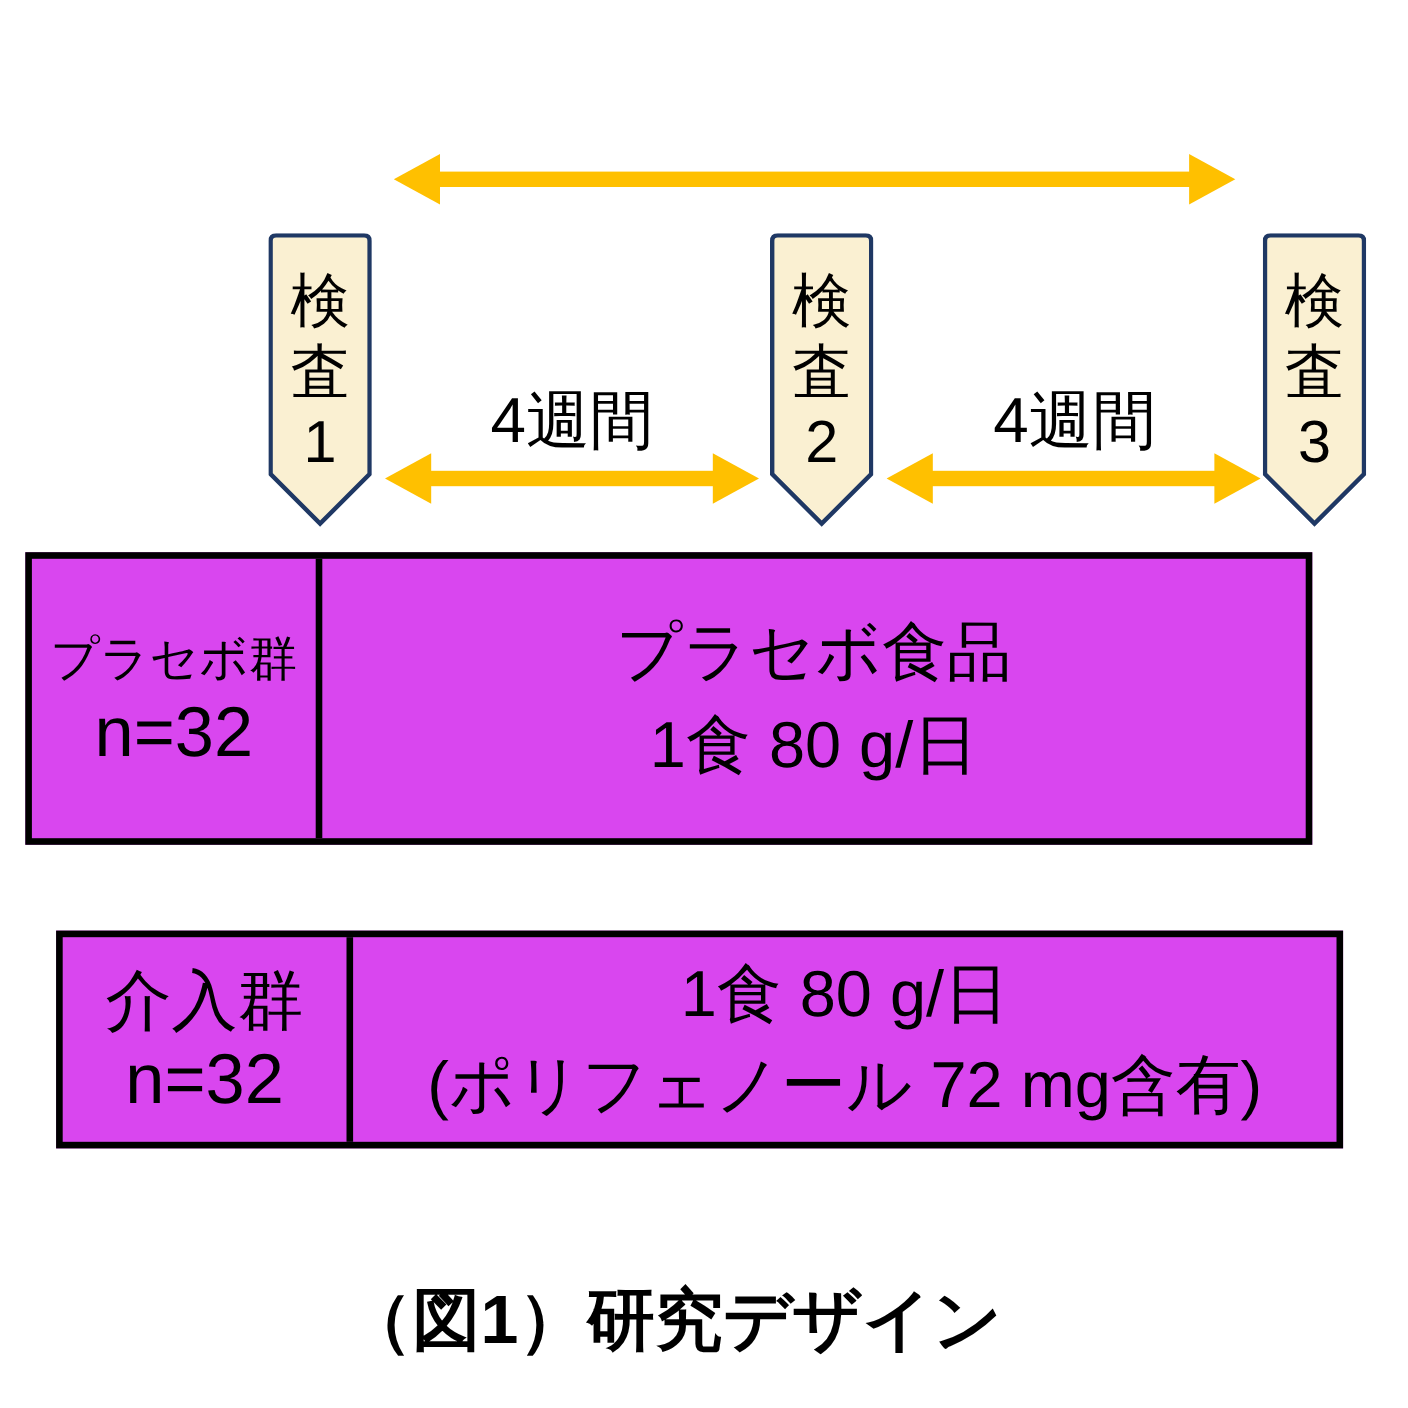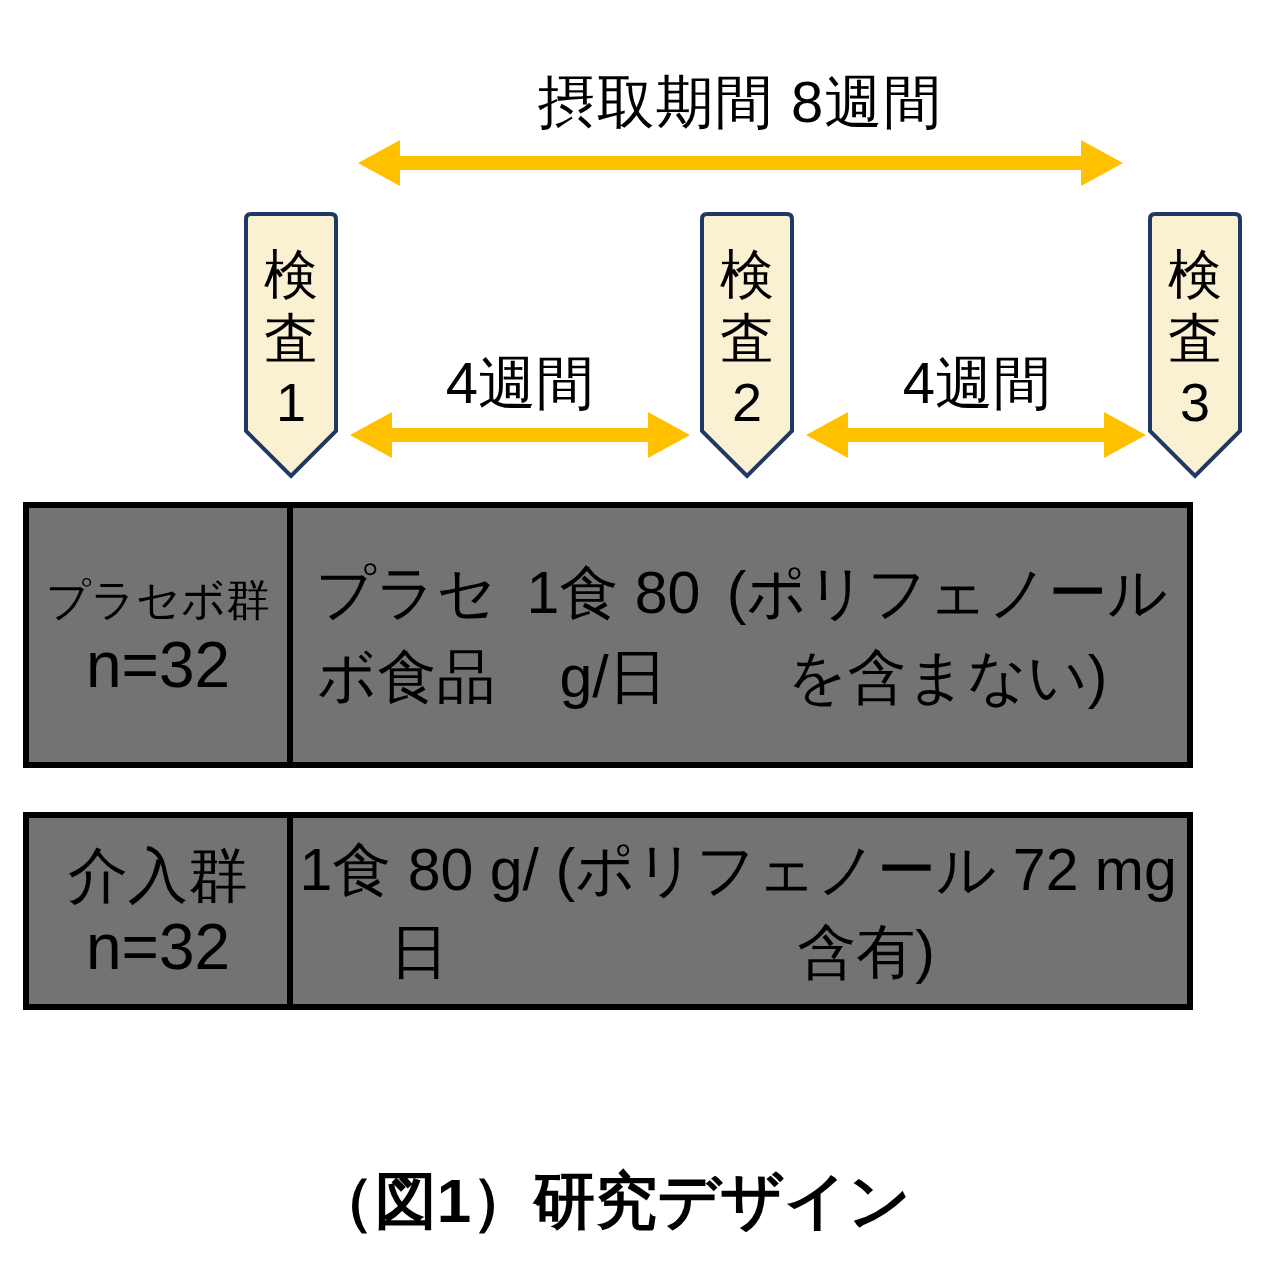--- a/index.html
+++ b/index.html
@@ -41,51 +41,50 @@
     font-size:54px;line-height:64px;font-weight:500;
   }
   #banner-1{left:244px;}
   #banner-2{left:700px;}
   #banner-3{left:1148px;}
   
   .gbox{
     position:absolute;left:23px;width:1170px;
     border:6px solid var(--box-border,#000);
     box-sizing:border-box;
-    display:flex;background:#737373;
+    display:flex;background:#d946ef;
   }
   #gbox-1{top:502px;height:266px;}
-  #gbox-2{top:812px;height:198px;}
+  #gbox-2{top:846px;height:198px;margin-left:28px;}
   .cell-left{
     width:258px;border-right:6px solid var(--box-border,#000);
     display:flex;flex-direction:column;align-items:center;justify-content:center;
     flex-shrink:0;
   }
   .gname{line-height:60px;}
   .gname.small{font-size:44px;}
   .gname.large{font-size:60px;line-height:72px;}
   .gn{font-size:64px;line-height:70px;}
   .cell-right{
-    flex:1;display:flex;flex-direction:row;align-items:center;justify-content:center;
+    flex:1;display:flex;flex-direction:column;align-items:center;justify-content:center;
     text-align:center;
   }
   #gbox-1 .dline{font-size:59px;line-height:84px;}
   #gbox-2 .dline{font-size:59px;line-height:82px;}
   
   .caption{
     position:absolute;left:0;top:1166px;width:1224px;
     text-align:center;font-size:62px;line-height:70px;font-weight:700;
   }
 </style>
 </head>
 <body>
 
 <div class="canvas">
 
-  <div class="title-top">摂取期間 8週間</div>
 
   <div id="arrow-top" class="harrow">
     <div class="head head-l"></div>
     <div class="shaft"></div>
     <div class="head head-r"></div>
   </div>
 
   <div id="banner-1" class="banner">
     <svg width="94" height="268" viewBox="0 0 94 268">
       <path d="M7,2 L87,2 Q92,2 92,7 L92,219 L47,264 L2,219 L2,7 Q2,2 7,2 Z" style="fill:var(--banner-fill,#FAF0D2);stroke:var(--banner-border,#1F3864);stroke-width:4;"></path>
@@ -134,21 +133,20 @@
   </div>
 
   <div id="gbox-1" class="gbox">
     <div class="cell-left">
       <div class="gname small">プラセボ群</div>
       <div class="gn">n=32</div>
     </div>
     <div class="cell-right">
       <div class="dline">プラセボ食品</div>
       <div class="dline">1食 80 g/日</div>
-      <div class="dline">(ポリフェノールを含まない)</div>
     </div>
   </div>
 
   <div id="gbox-2" class="gbox">
     <div class="cell-left">
       <div class="gname large">介入群</div>
       <div class="gn">n=32</div>
     </div>
     <div class="cell-right">
       <div class="dline">1食 80 g/日</div>

